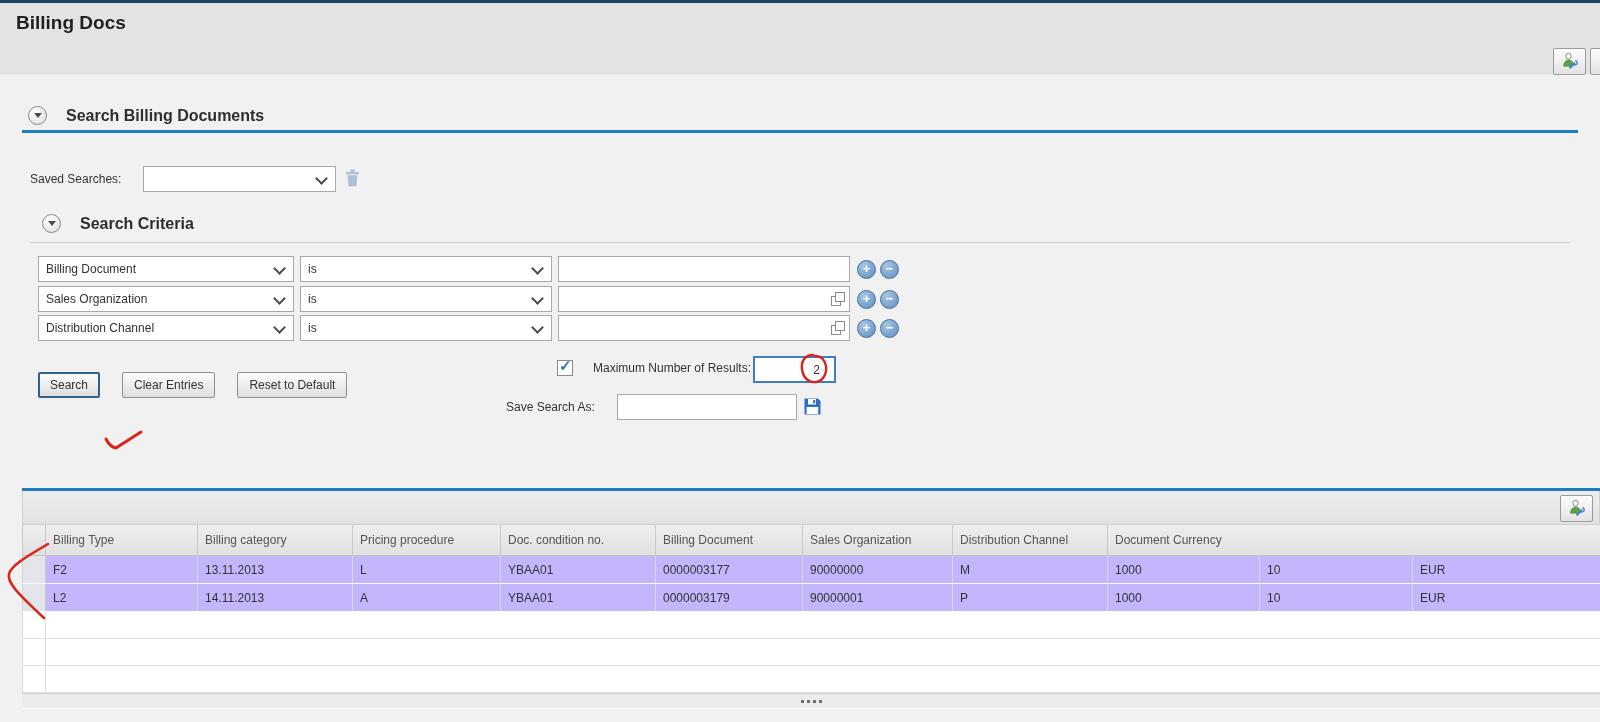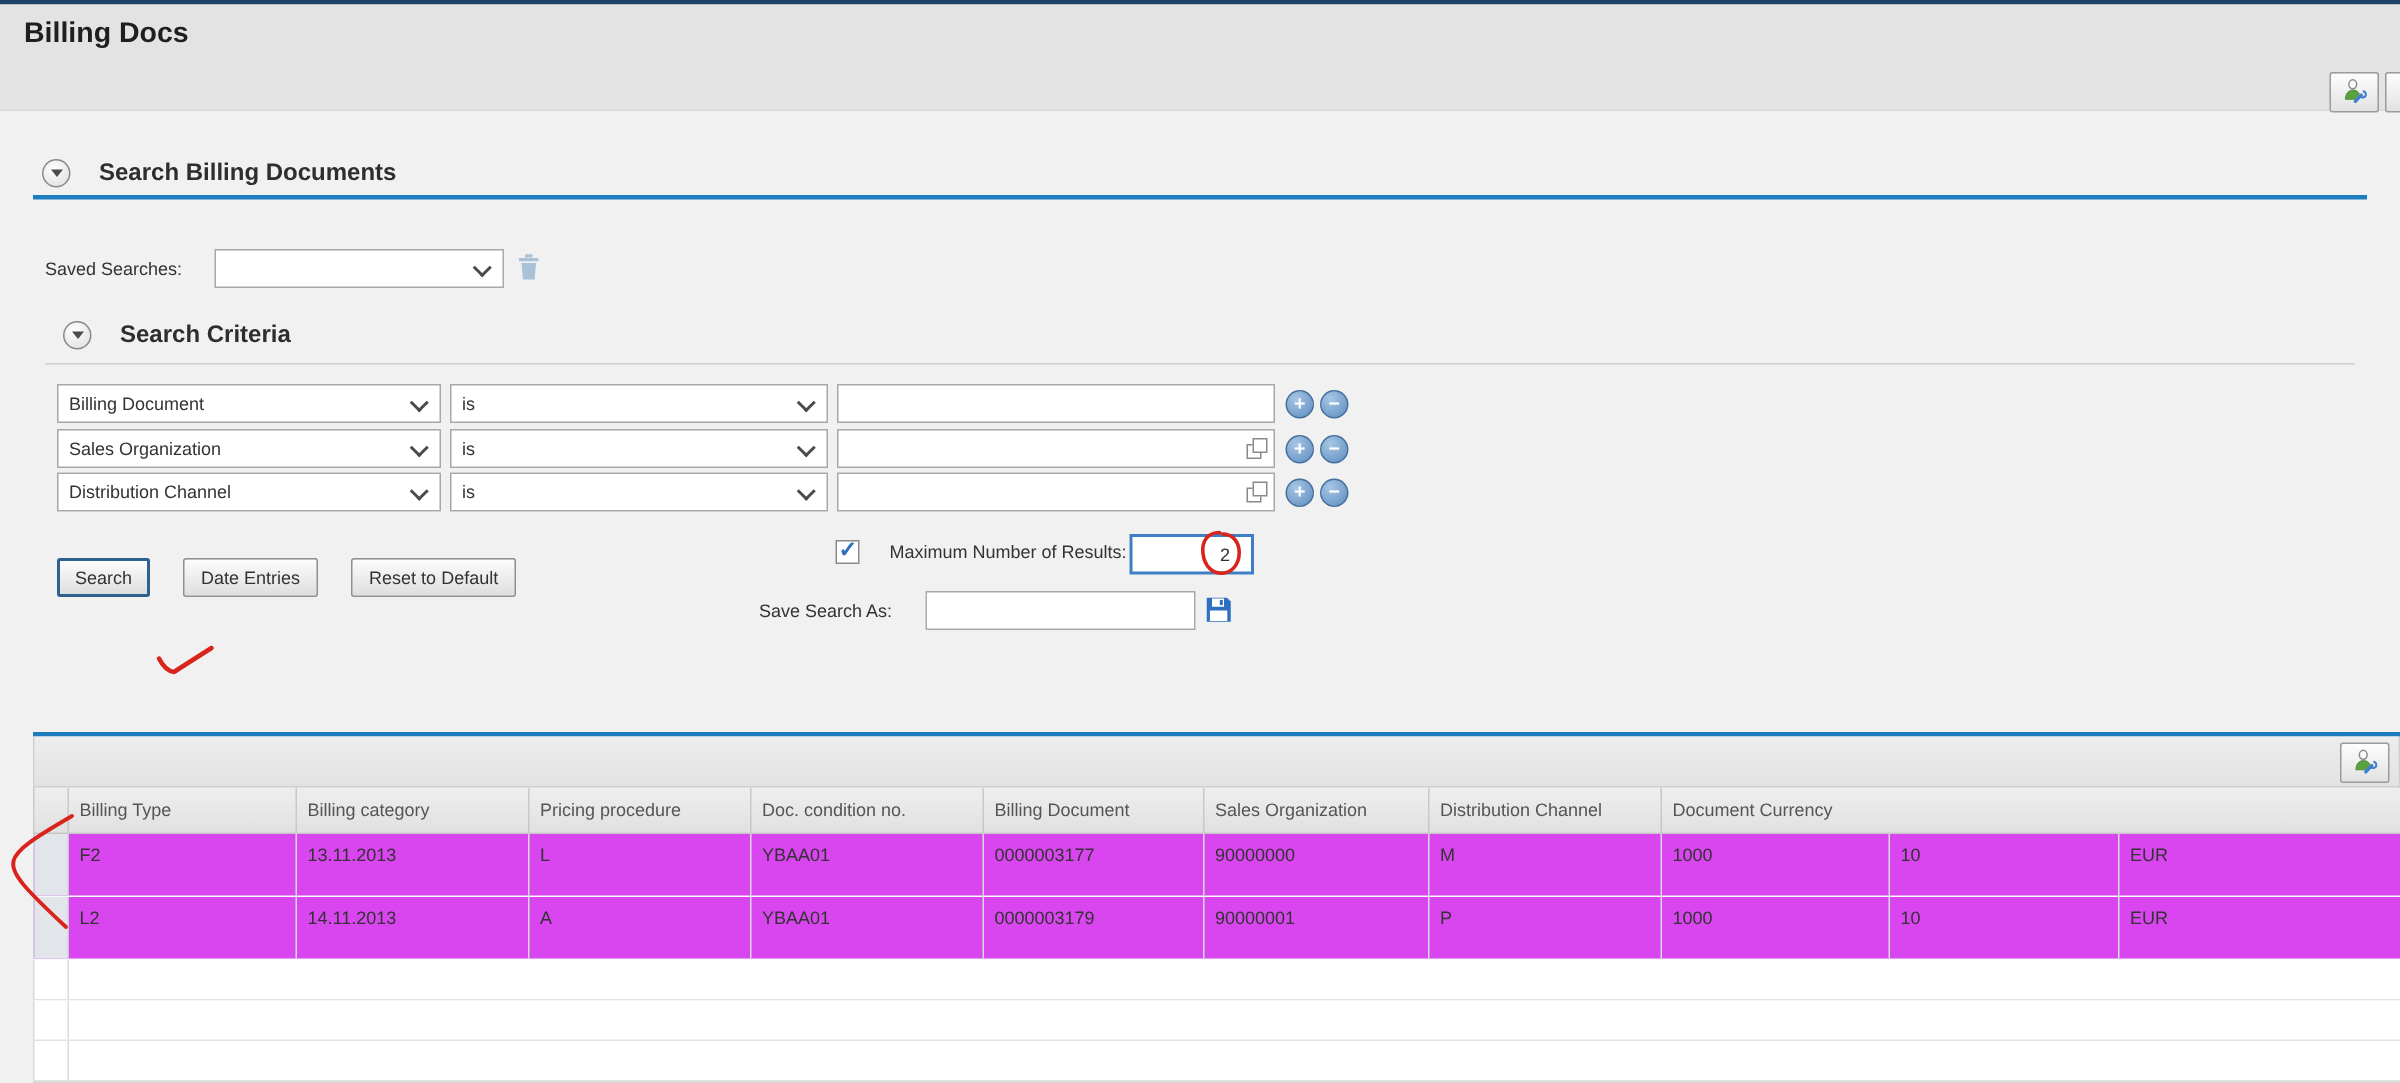--- a/index.html
+++ b/index.html
@@ -65,21 +65,21 @@
   .floppy{position:absolute;left:803px;top:397px;cursor:pointer}
 
   
   .tbl{position:absolute;left:22px;top:491px;width:1578px}
   .tbl-toolbar{position:relative;height:34px;background:linear-gradient(#ededed,#e2e2e2);
                border:1px solid #cfcfcf;border-top:none;box-sizing:border-box}
   .tbl-toolbar .icon-btn{position:absolute;right:6px;top:4px}
   .grid-row{display:grid;grid-template-columns:23px 152px 155px 148px 155px 147px 150px 155px 152px 153px 1fr;box-sizing:border-box}
   .hd-row{height:31px;background:linear-gradient(#eeeeee,#e1e1e1);border-left:1px solid #c9c9c9;border-bottom:1px solid #c4c4c4}
   .hd-cell{line-height:30px;padding-left:7px;color:#555;border-right:1px solid #c8c8c8;overflow:hidden;white-space:nowrap}
-  .data-row{height:42px;background:#d946ef;border-left:1px solid #cfd4da;border-bottom:1px solid #f8f9fb}
+  .data-row{height:28px;background:#c4b5fd;border-left:1px solid #cfd4da;border-bottom:1px solid #f8f9fb}
   .data-cell{line-height:29px;padding-left:7px;color:#333;border-right:1px solid #d6dbe1;overflow:hidden;white-space:nowrap}
   .sel-cell{border-right:1px solid #c7ccd2;background:#e2e6eb}
   .empty-row{height:27px;background:#fff;border-left:1px solid #d9d9d9;border-bottom:1px solid #e2e2e2}
   .empty-sel{border-right:1px solid #dcdcdc}
   .tbl-footer{height:14px;background:#ebebeb;border-top:1px solid #d2d2d2;border-bottom:1px solid #fff;
               display:flex;align-items:center;justify-content:center;gap:3px;cursor:row-resize}
   .dot{width:3px;height:3px;background:#6f6f6f}
 
   
   .anno{position:absolute;pointer-events:none}
@@ -200,21 +200,21 @@
       <span class="mark">✓</span>
     </div>
     <div class="max-label">Maximum Number of Results:</div>
   </div>
   <div class="input max-input">
     <span>2</span>
   </div>
 
   <div class="btn-row">
     <button class="btn primary">Search</button>
-    <button class="btn">Date Entries</button>
+    <button class="btn">Clear Entries</button>
     <button class="btn">Reset to Default</button>
   </div>
 
   <div class="label saveas-label">Save Search As:</div>
   <div class="input saveas-input">
     <span></span>
   </div>
   <div class="floppy">
     <span>
       <svg width="19" height="19" viewBox="0 0 19 19">

